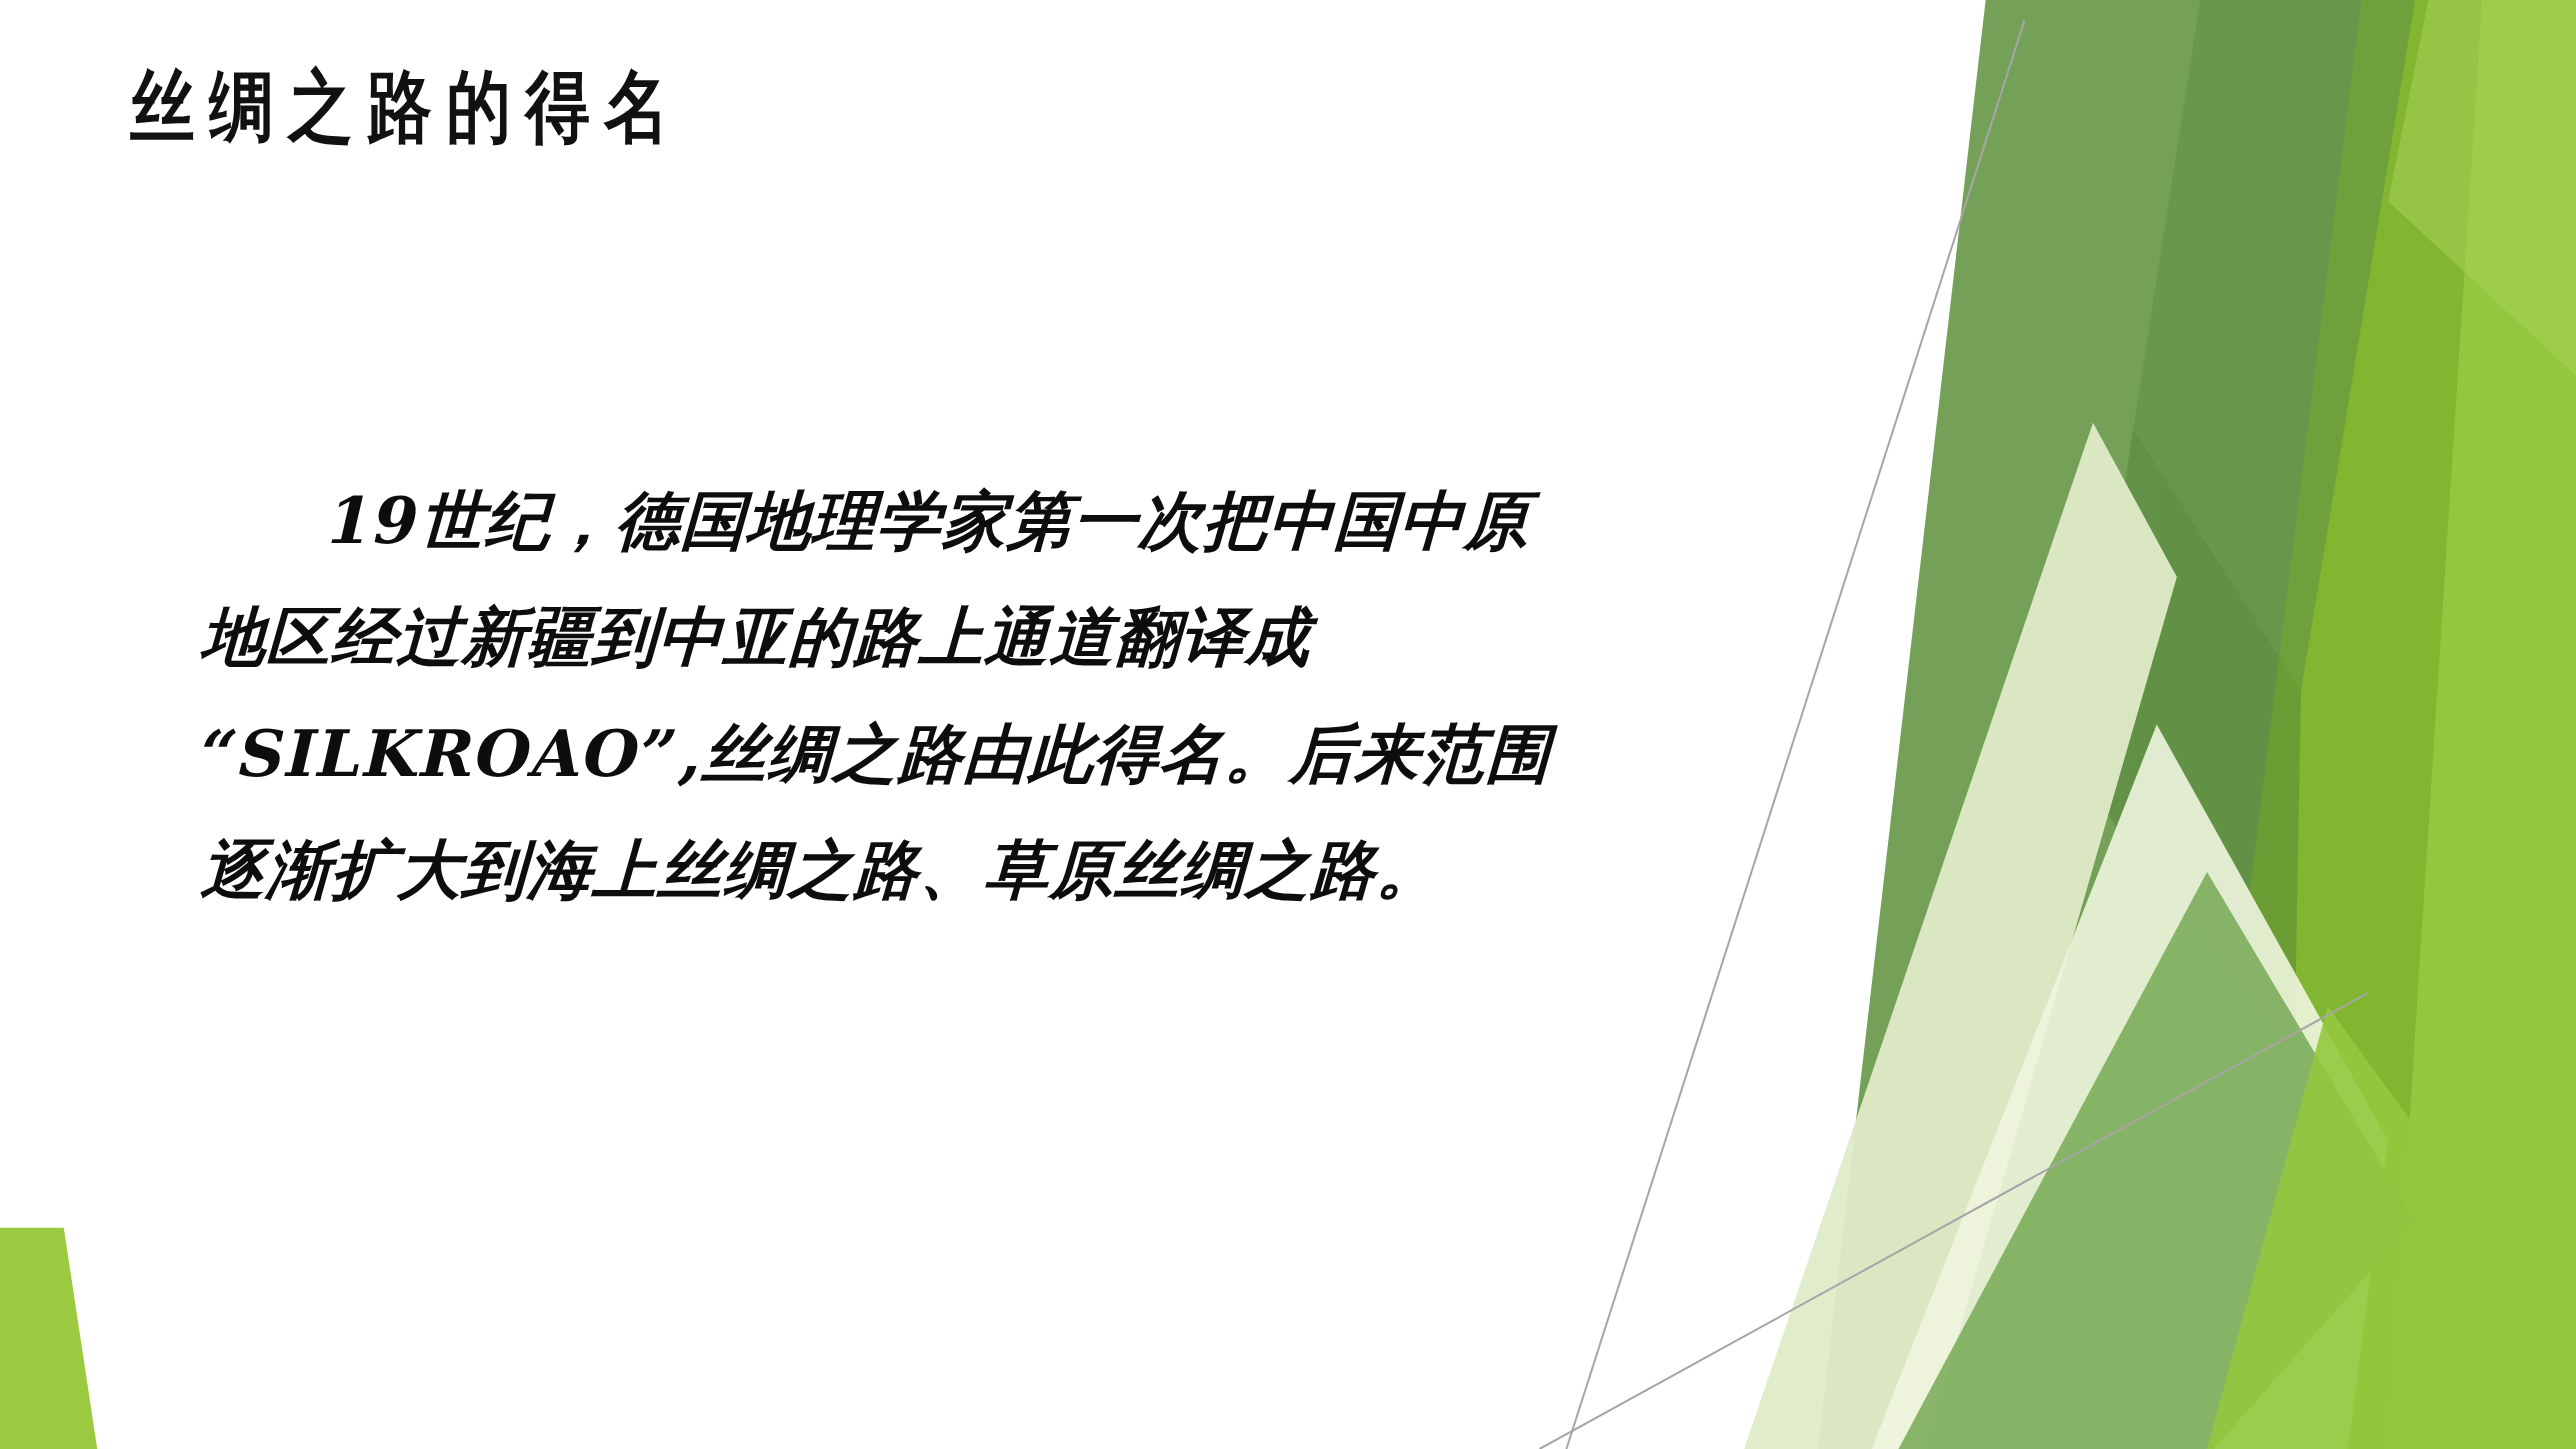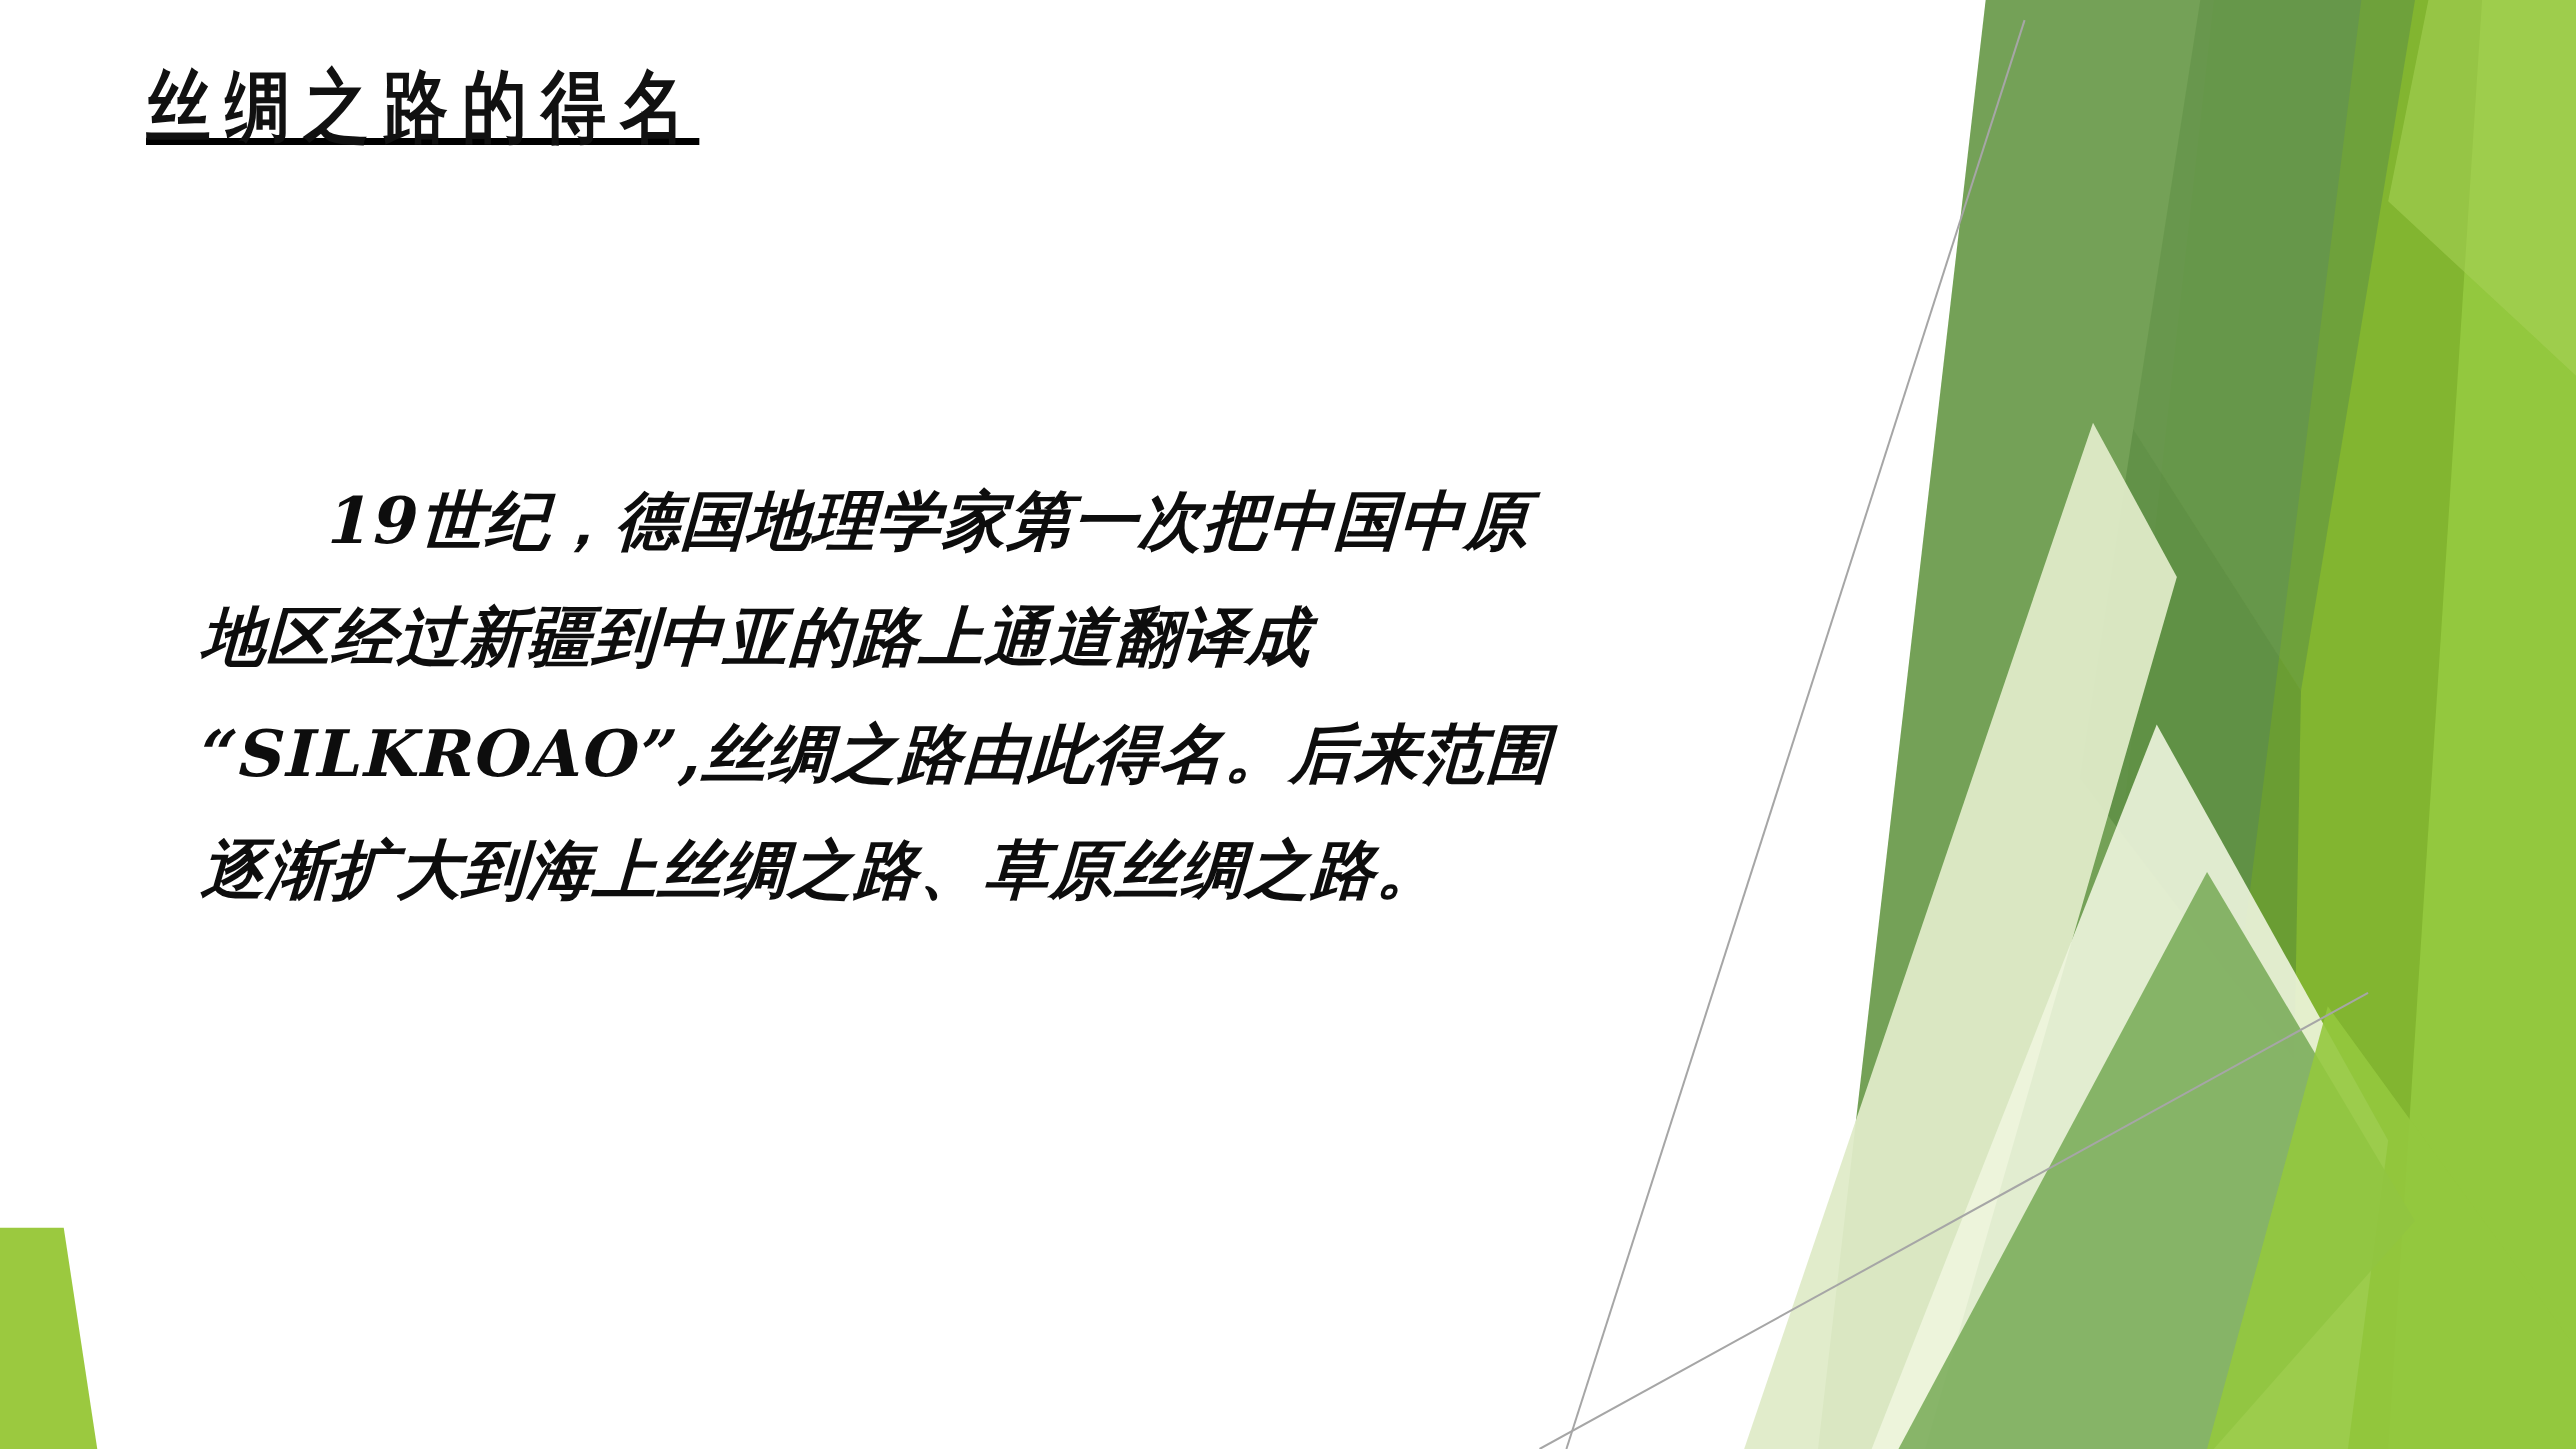--- a/index.html
+++ b/index.html
@@ -31,24 +31,23 @@
     position: absolute;
     inset: 0;
     width: 2576px;
     height: 1449px;
     pointer-events: none;
   }
 
   
   .title-block {
     position: absolute;
-    left: 146px;
+    left: 130px;
     top: 64px;
     width: 1610px;
-    text-decoration: underline;
   }
   .slide-title {
     margin: 0;
     font-family: "DejaVu Sans", "Liberation Sans", sans-serif;
     font-size: 79px;
     font-weight: 700;
     line-height: 1.1;
     color: #111111;
     letter-spacing: 17.4px;
     white-space: nowrap;

